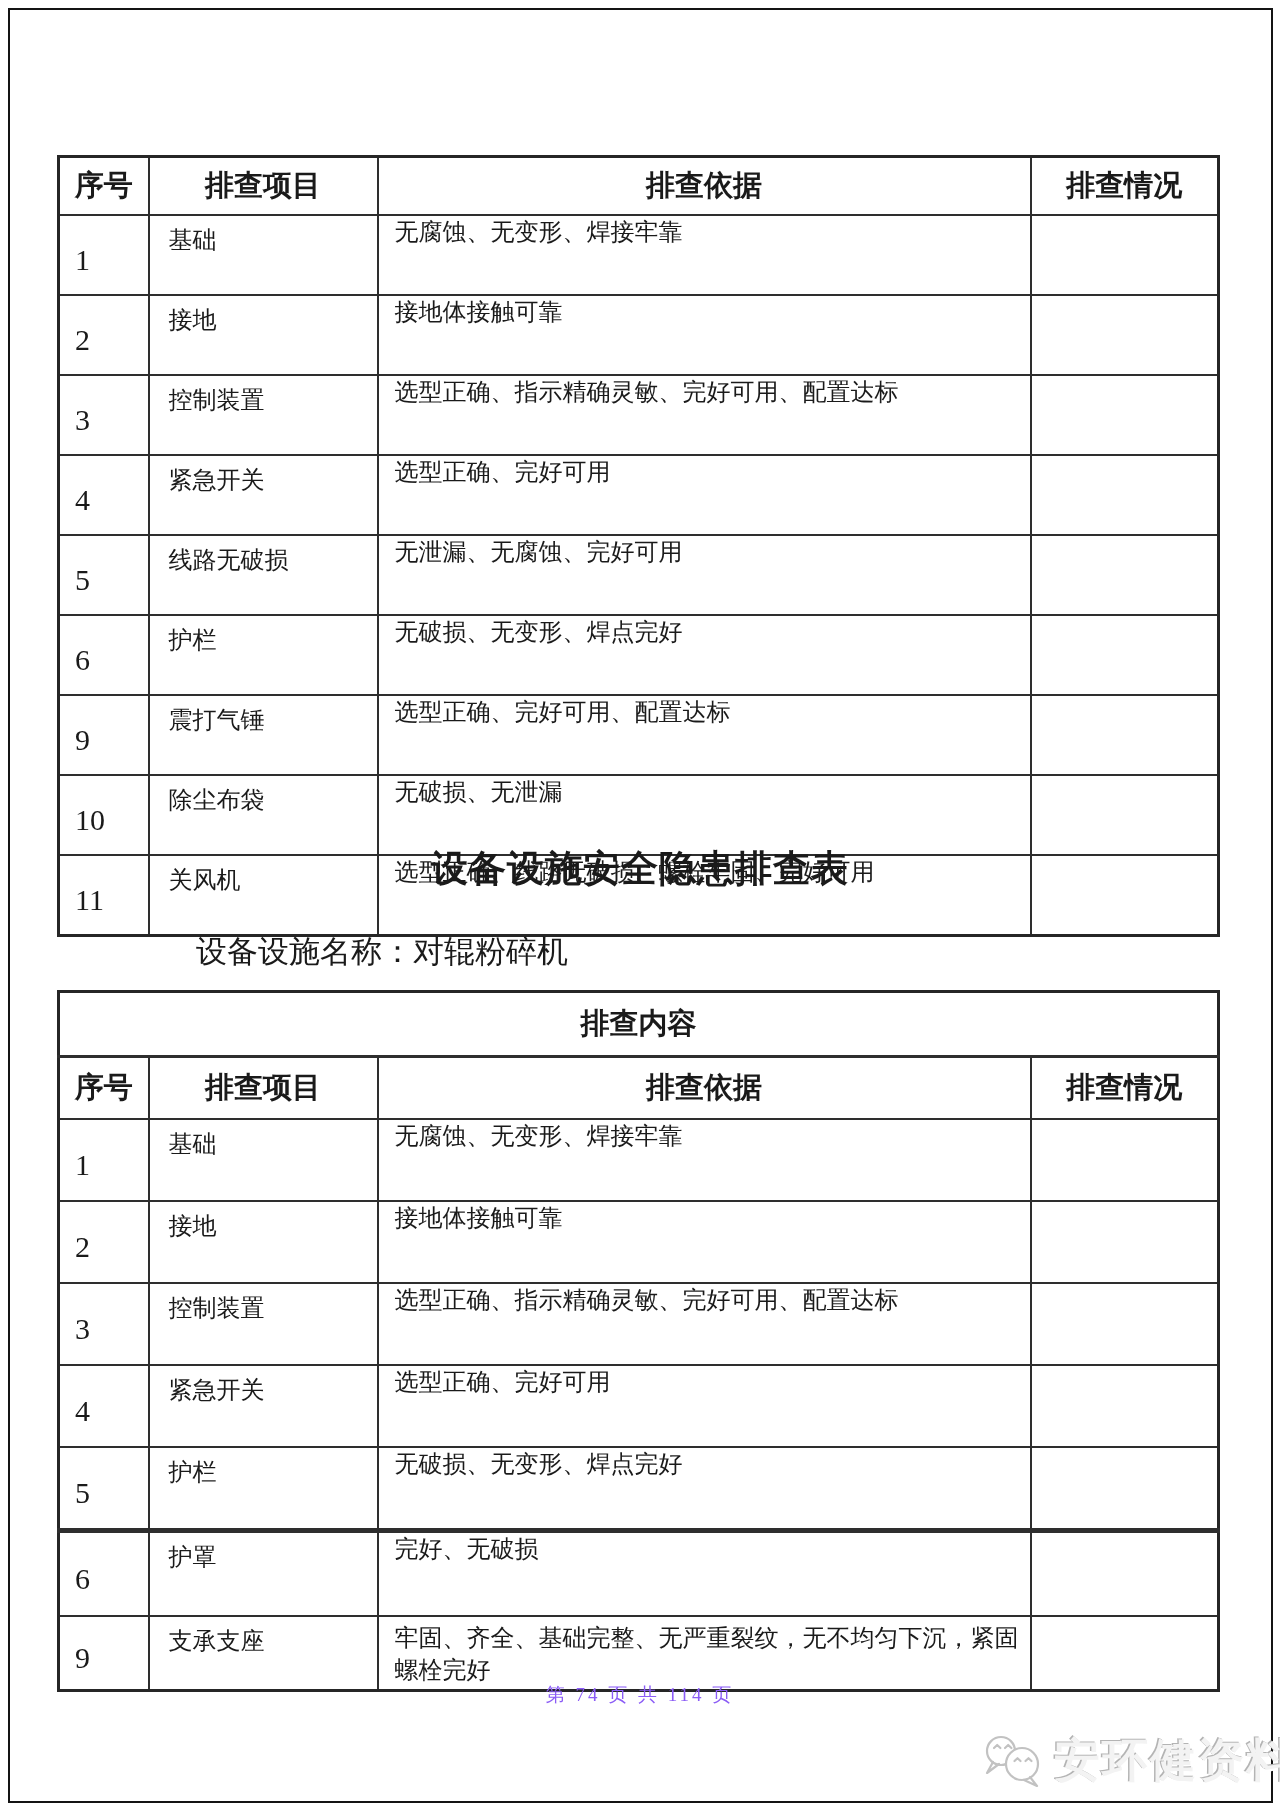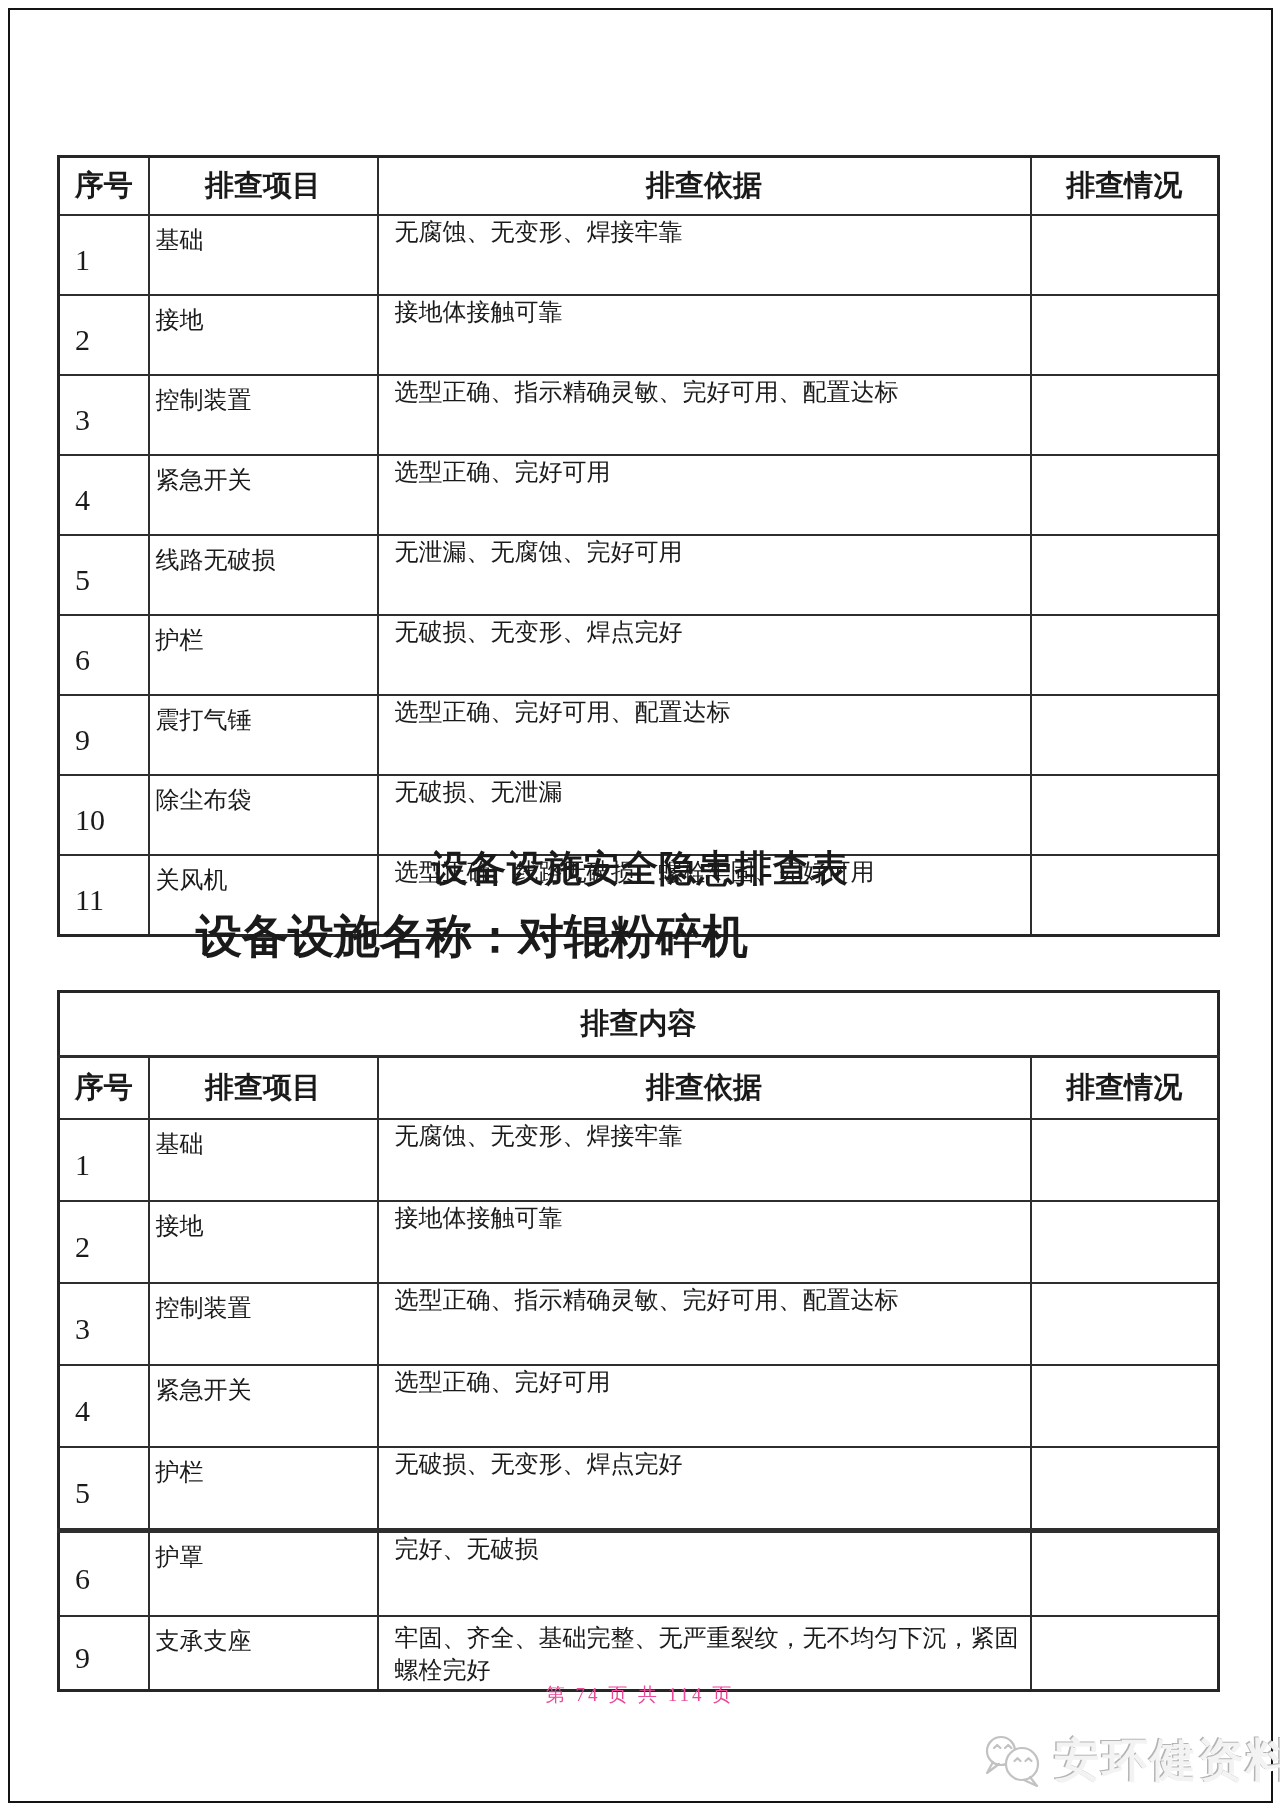--- a/index.html
+++ b/index.html
@@ -51,50 +51,50 @@
   #t2 tbody tr:nth-child(7) td{height:62px;}
 
   td.col-no{
     vertical-align:middle;
     font-size:30px;
     padding:10px 0 0 15px;
     text-align:left;
   }
   td.col-item{
     font-size:24px;
-    padding:9px 6px 0 6px;
+    padding:9px 6px 0 19px;
     line-height:30px;
   }
   td.col-basis{
     font-size:24px;
     padding:0 6px 0 16px;
     line-height:33px;
   }
   #t2 tbody tr:nth-child(7) td.col-basis{padding-top:5px;line-height:32px;}
   td.col-status{padding:0;}
 
   
   .doc-title{
     position:absolute;top:844px;left:0;width:1280px;
     text-align:center;
     font-size:37px;font-weight:bold;
     letter-spacing:1px;
     white-space:nowrap;
   }
   .equip-name{
-    position:absolute;top:906px;left:196px;
-    font-size:46px;font-weight:bold;
+    position:absolute;top:931px;left:196px;
+    font-size:31px;font-weight:normal;
     white-space:nowrap;
   }
   .footer{
     position:absolute;top:1682px;left:0;width:1280px;
     text-align:center;
     font-size:19px;
     letter-spacing:3px;
-    color:#ec4899;
+    color:#8b5cf6;
   }
 
   
   .watermark{
     position:absolute;top:1730px;left:982px;
     display:flex;align-items:center;gap:10px;
   }
   .watermark-text{
     font-size:46px;font-weight:bold;
     color:#f3f3f3;

